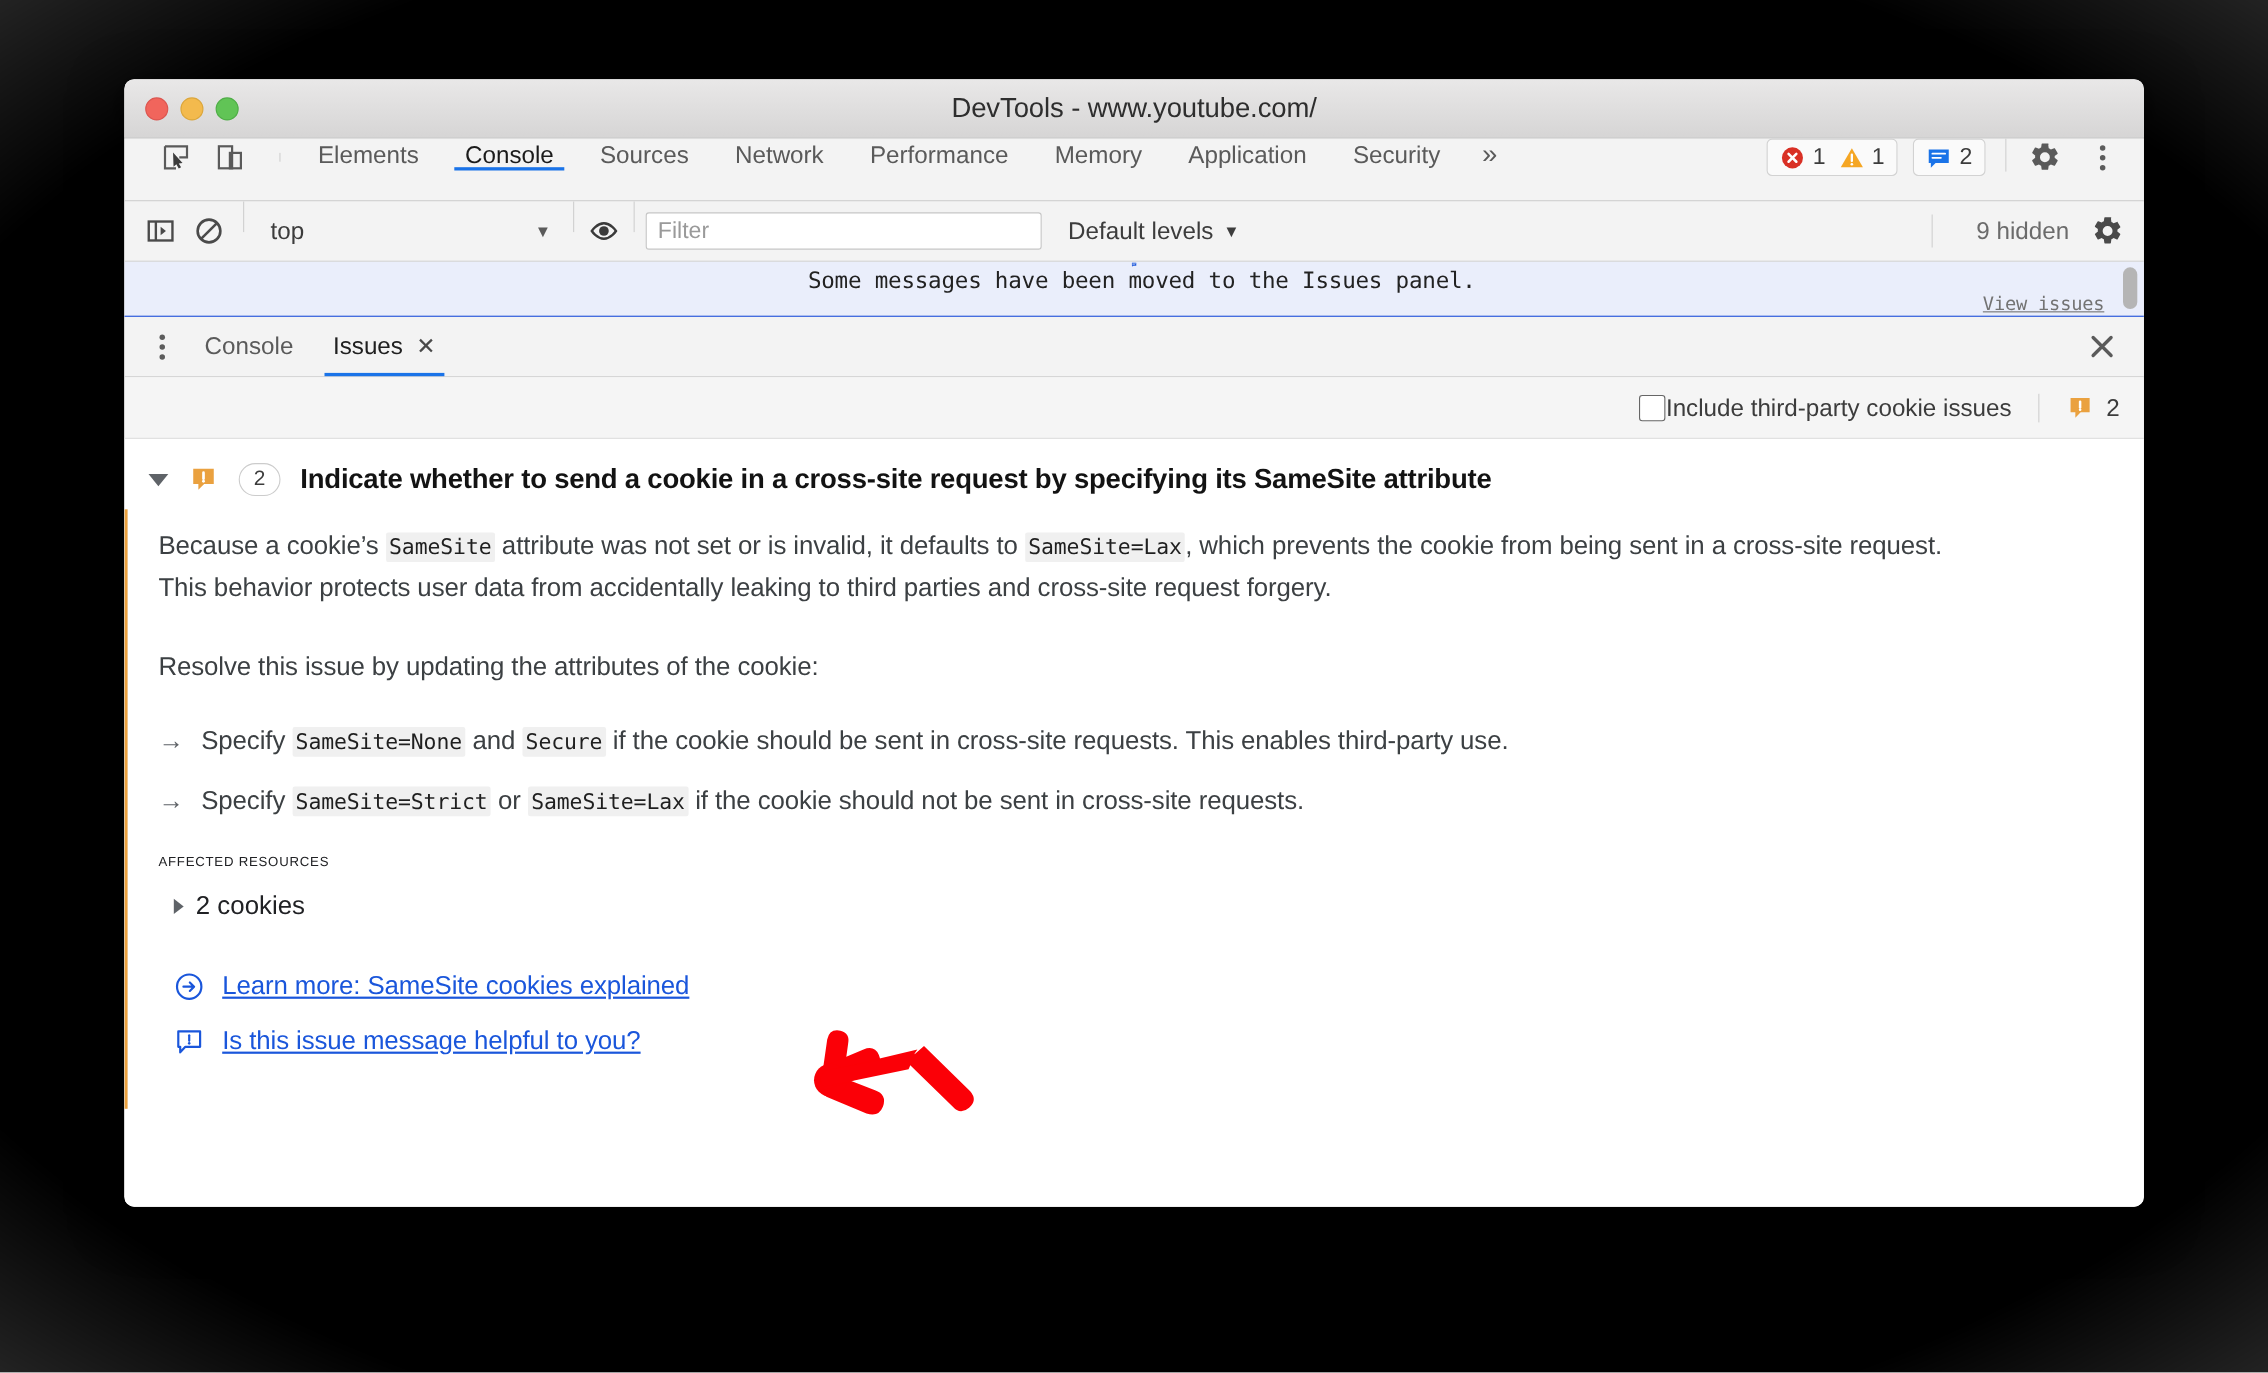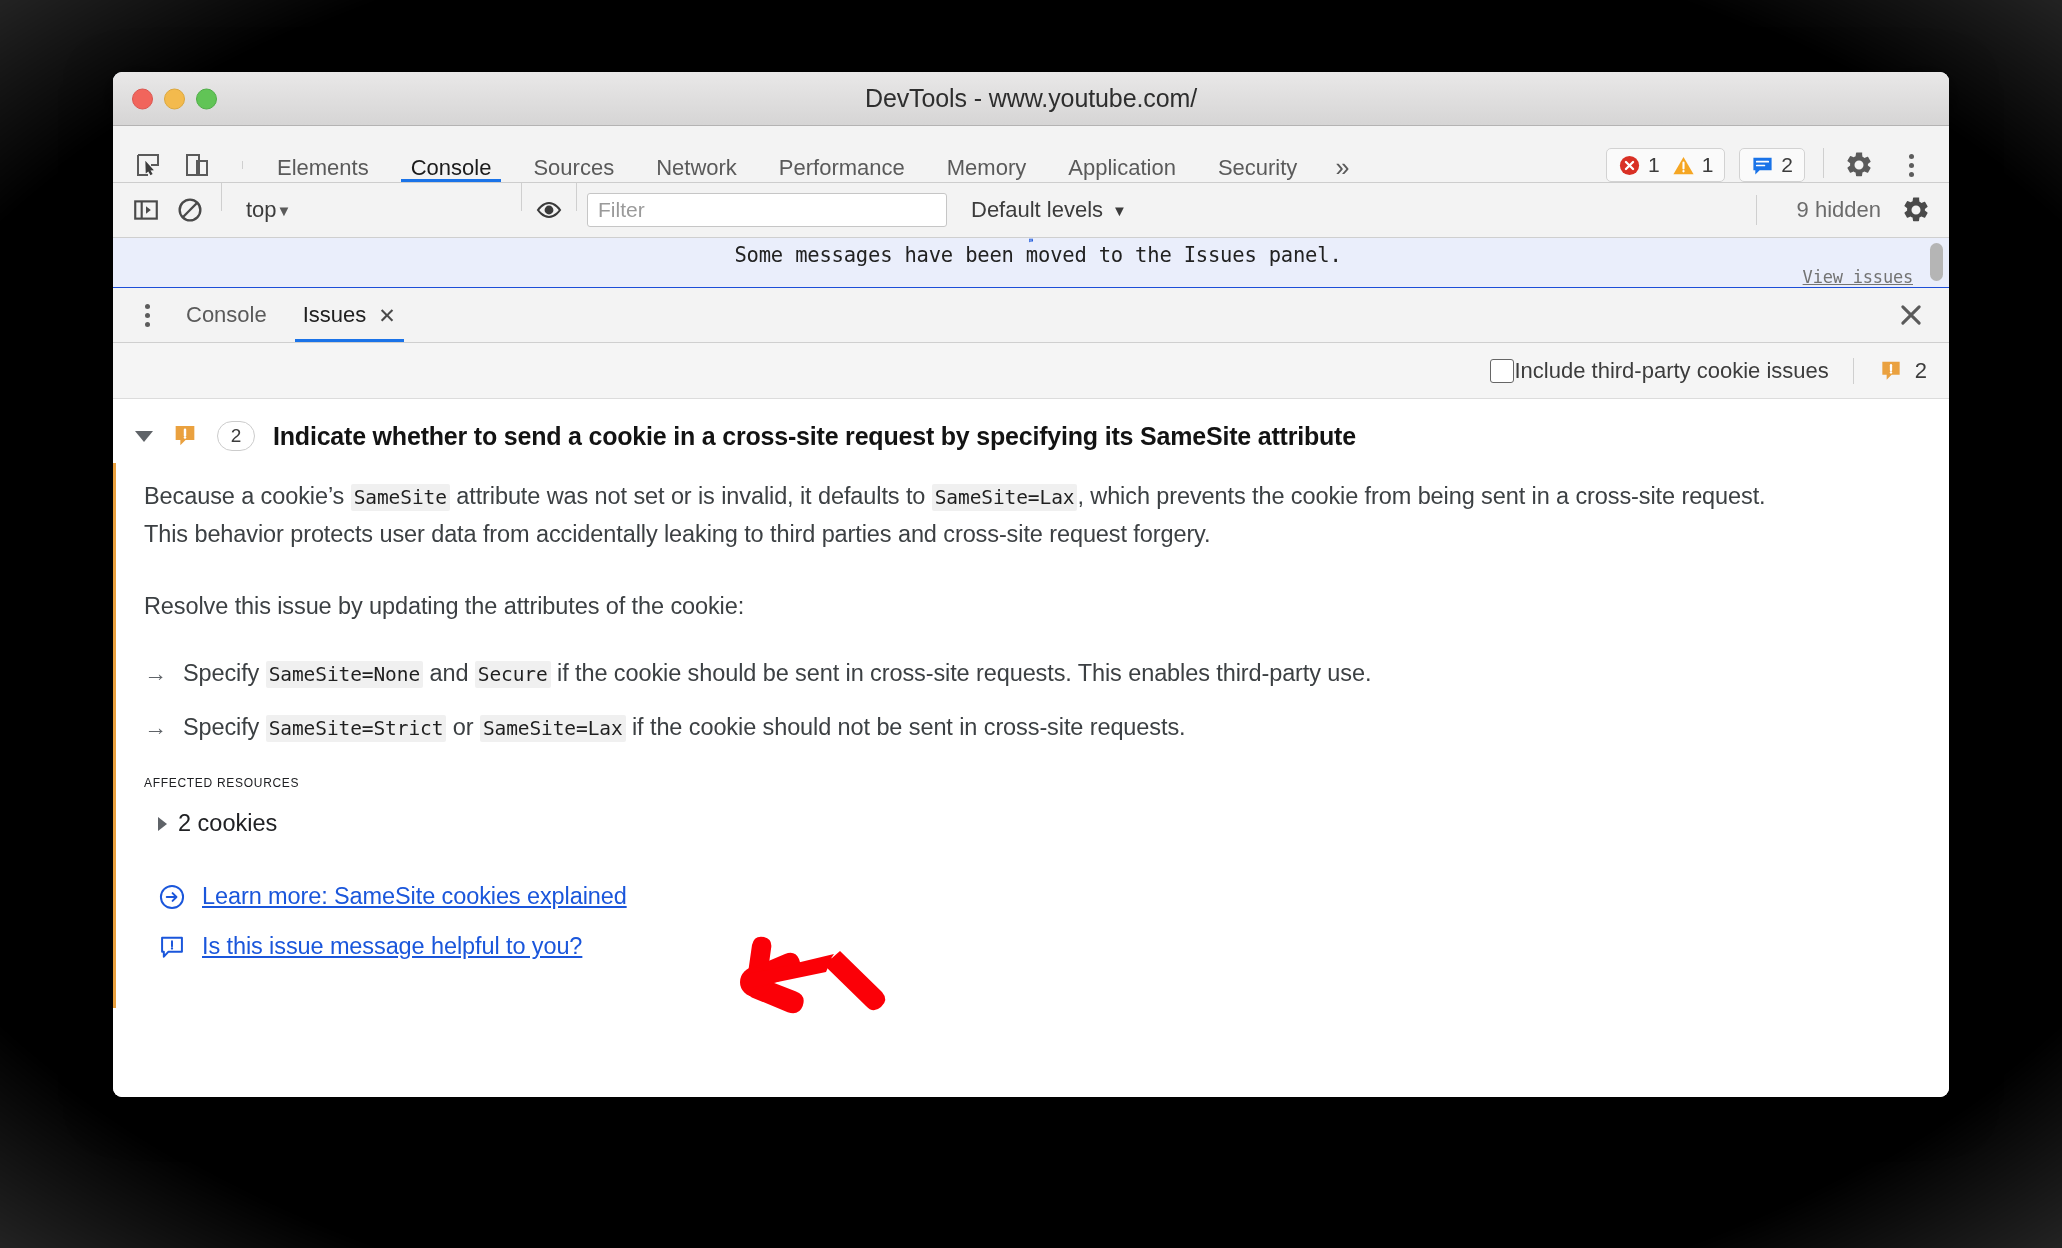--- a/index.html
+++ b/index.html
@@ -75,22 +75,23 @@
     font-family: "Liberation Sans", sans-serif;
     letter-spacing: -0.1px;
   }
 
   
   .tabbar {
     height: 56px;
     background: #f3f3f3;
     border-bottom: 1px solid #cdcdcd;
     display: flex;
-    align-items: flex-end;
+    align-items: flex-start;
     position: relative;
+    padding-left: 12px;
   }
   .tb-icons {
     display: flex;
     align-items: center;
     padding-left: 18px;
     gap: 15px;
   }
   .tb-icon-btn {
     width: 34px; height: 34px;
     display: flex; align-items: center; justify-content: center;
@@ -156,20 +157,21 @@
     background: #f3f3f3;
     border-bottom: 1px solid #cfcfcf;
     display: flex;
     align-items: center;
     padding: 0 16px;
     gap: 0;
   }
   .ctx-select {
     display: flex;
     align-items: center;
+    justify-content: space-between;
     width: 255px;
     font-size: 22px;
     color: #3c3c3c;
     cursor: pointer;
     padding: 0 10px;
   }
   .ctx-select .caret { font-size: 15px; color: #5a5a5a; }
   .filter-input {
     width: 360px;
     height: 34px;

